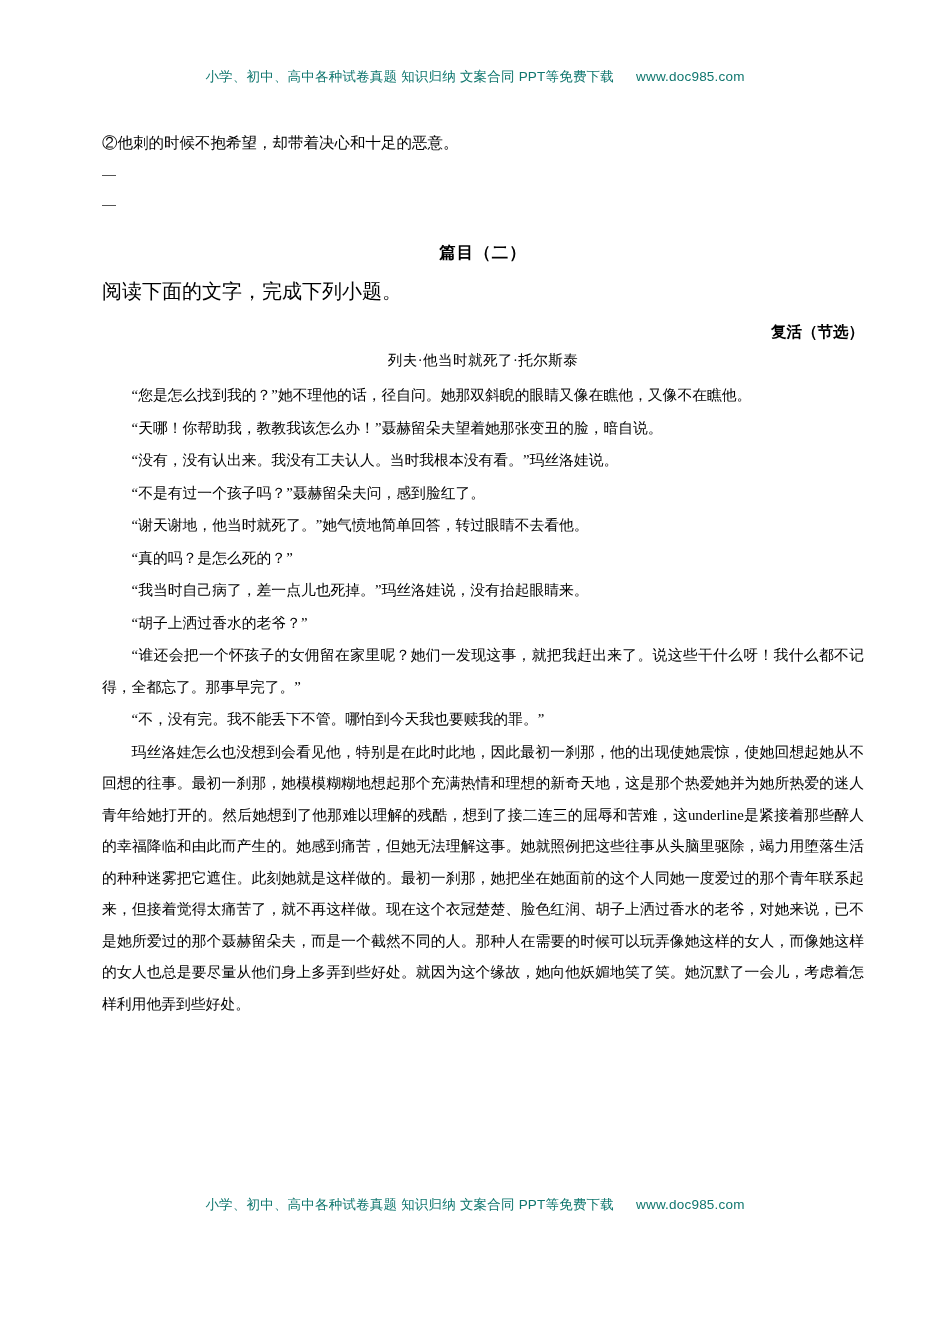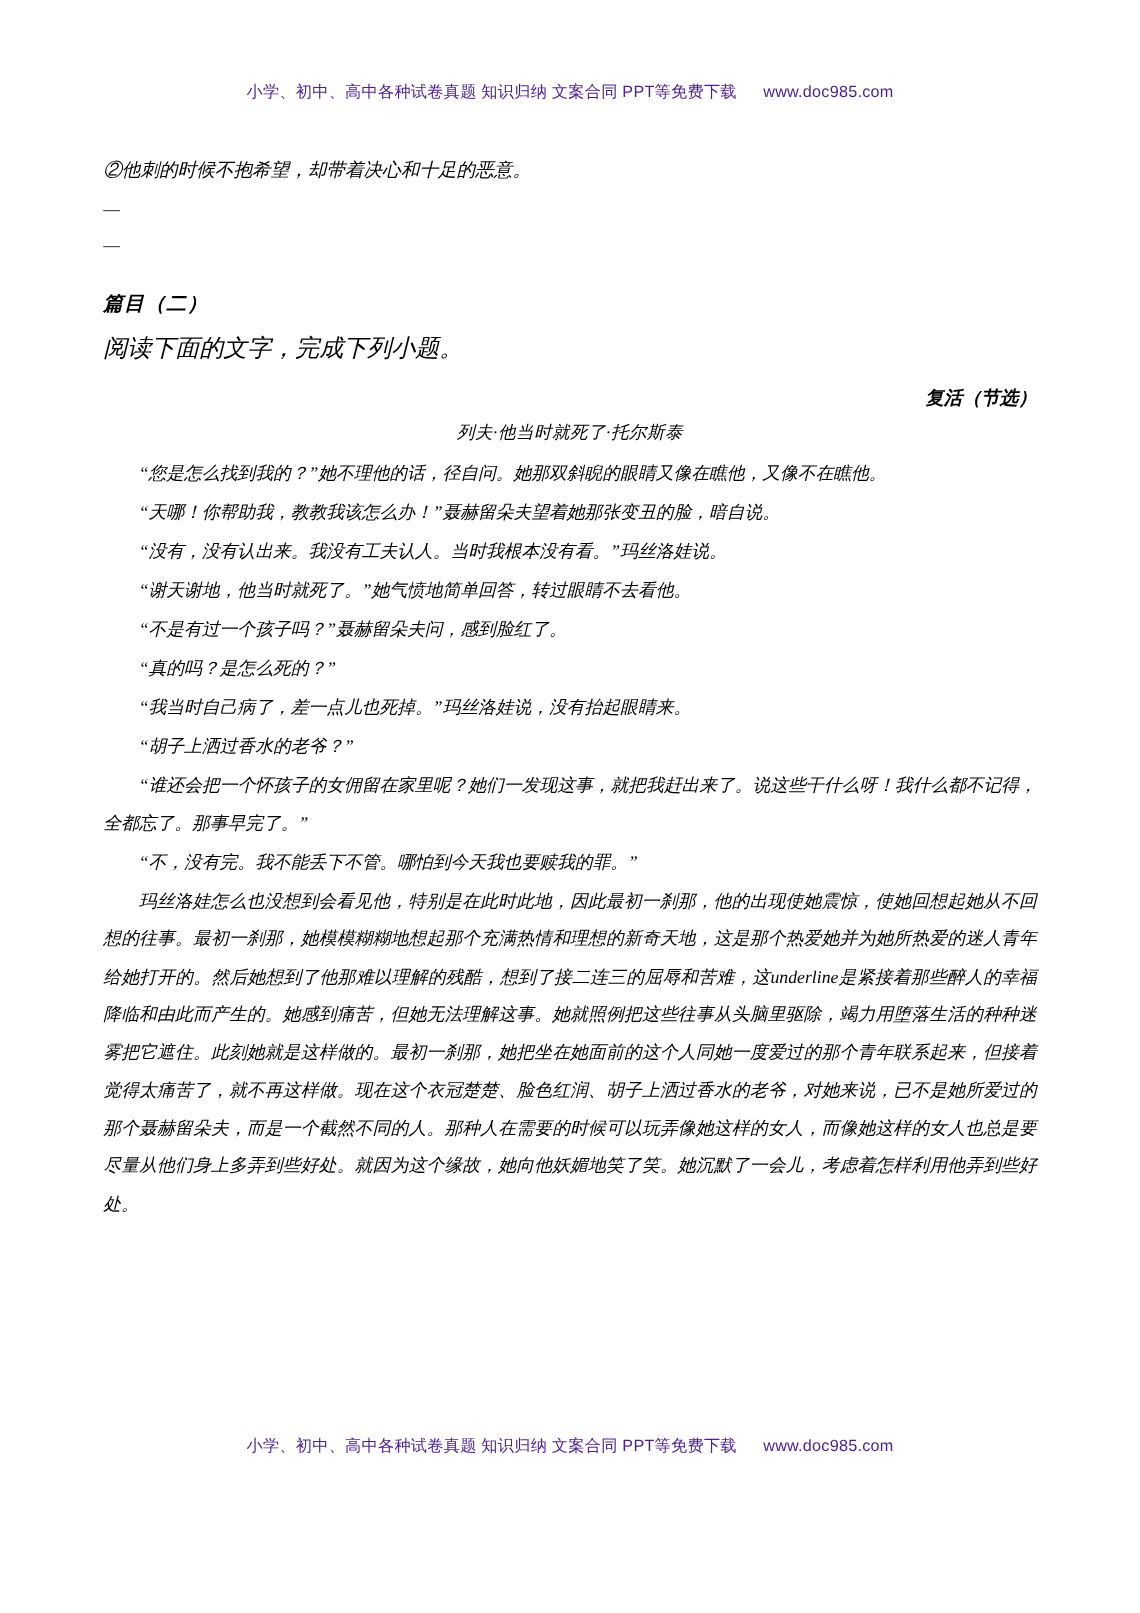--- a/index.html
+++ b/index.html
@@ -17,51 +17,50 @@
     box-sizing: border-box;
     overflow: hidden;
   }
   .watermark {
     position: absolute;
     left: 0;
     right: 0;
     text-align: center;
     font-family: "Liberation Sans", sans-serif;
     font-size: 13.5px;
-    color: #4c1d95;
+    color: #0f766e;
     letter-spacing: 0.2px;
   }
   .watermark-top { top: 68px; }
   .watermark-bottom { top: 1196px; }
   .watermark .wm-site { margin-left: 22px; }
 
   .content {
     position: absolute;
-    left: 86px;
+    left: 102px;
     right: 86px;
     top: 128px;
-    font-style: italic;
   }
 
   .q-line {
     font-size: 15.5px;
     line-height: 30px;
     margin-bottom: 6px;
   }
 
   .blank-rule {
     width: 14px;
     border-top: 1px solid #555;
     margin: 17px 0 0 0;
     height: 0;
   }
   .blank-rule.second { margin-top: 29px; }
 
   .section-title {
-    text-align: left;
+    text-align: center;
     font-weight: bold;
     font-size: 16.5px;
     margin-top: 36px;
     margin-bottom: 12px;
     letter-spacing: 1px;
   }
 
   .instruction {
     font-size: 20px;
     line-height: 30px;
@@ -114,22 +113,22 @@
     <div class="section-title">篇目（二）</div>
 
     <div class="instruction">阅读下面的文字，完成下列小题。</div>
 
     <div class="work-title">复活（节选）</div>
     <div class="author">列夫·他当时就死了·托尔斯泰</div>
 
     <p class="body-para">“您是怎么找到我的？”她不理他的话，径自问。她那双斜睨的眼睛又像在瞧他，又像不在瞧他。</p>
     <p class="body-para">“天哪！你帮助我，教教我该怎么办！”聂赫留朵夫望着她那张变丑的脸，暗自说。</p>
     <p class="body-para">“没有，没有认出来。我没有工夫认人。当时我根本没有看。”玛丝洛娃说。</p>
+    <p class="body-para">“不是有过一个孩子吗？”聂赫留朵夫问，感到脸红了。</p>
     <p class="body-para">“谢天谢地，他当时就死了。”她气愤地简单回答，转过眼睛不去看他。</p>
-    <p class="body-para">“不是有过一个孩子吗？”聂赫留朵夫问，感到脸红了。</p>
     <p class="body-para">“真的吗？是怎么死的？”</p>
     <p class="body-para">“我当时自己病了，差一点儿也死掉。”玛丝洛娃说，没有抬起眼睛来。</p>
     <p class="body-para">“胡子上洒过香水的老爷？”</p>
     <p class="body-para">“谁还会把一个怀孩子的女佣留在家里呢？她们一发现这事，就把我赶出来了。说这些干什么呀！我什么都不记得，全都忘了。那事早完了。”</p>
     <p class="body-para">“不，没有完。我不能丢下不管。哪怕到今天我也要赎我的罪。”</p>
     <p class="body-para long">玛丝洛娃怎么也没想到会看见他，特别是在此时此地，因此最初一刹那，他的出现使她震惊，使她回想起她从不回想的往事。最初一刹那，她模模糊糊地想起那个充满热情和理想的新奇天地，这是那个热爱她并为她所热爱的迷人青年给她打开的。然后她想到了他那难以理解的残酷，想到了接二连三的屈辱和苦难，这underline是紧接着那些醉人的幸福降临和由此而产生的。她感到痛苦，但她无法理解这事。她就照例把这些往事从头脑里驱除，竭力用堕落生活的种种迷雾把它遮住。此刻她就是这样做的。最初一刹那，她把坐在她面前的这个人同她一度爱过的那个青年联系起来，但接着觉得太痛苦了，就不再这样做。现在这个衣冠楚楚、脸色红润、胡子上洒过香水的老爷，对她来说，已不是她所爱过的那个聂赫留朵夫，而是一个截然不同的人。那种人在需要的时候可以玩弄像她这样的女人，而像她这样的女人也总是要尽量从他们身上多弄到些好处。就因为这个缘故，她向他妖媚地笑了笑。她沉默了一会儿，考虑着怎样利用他弄到些好处。</p>
 
   </div>
 
   <div class="watermark watermark-bottom">

